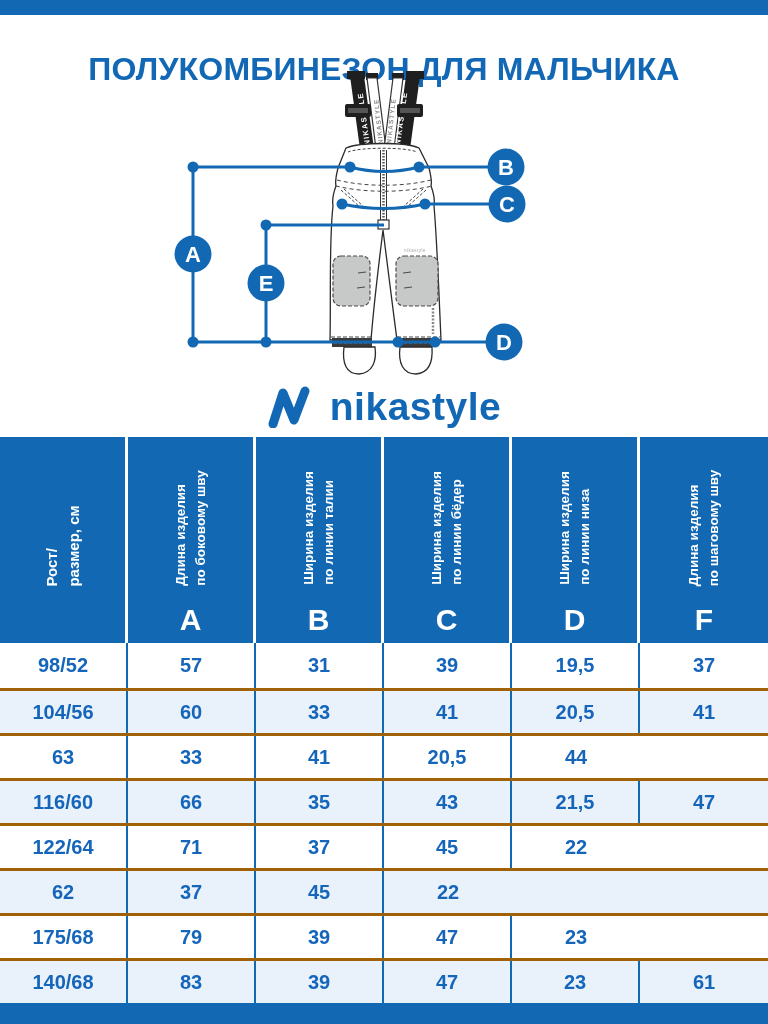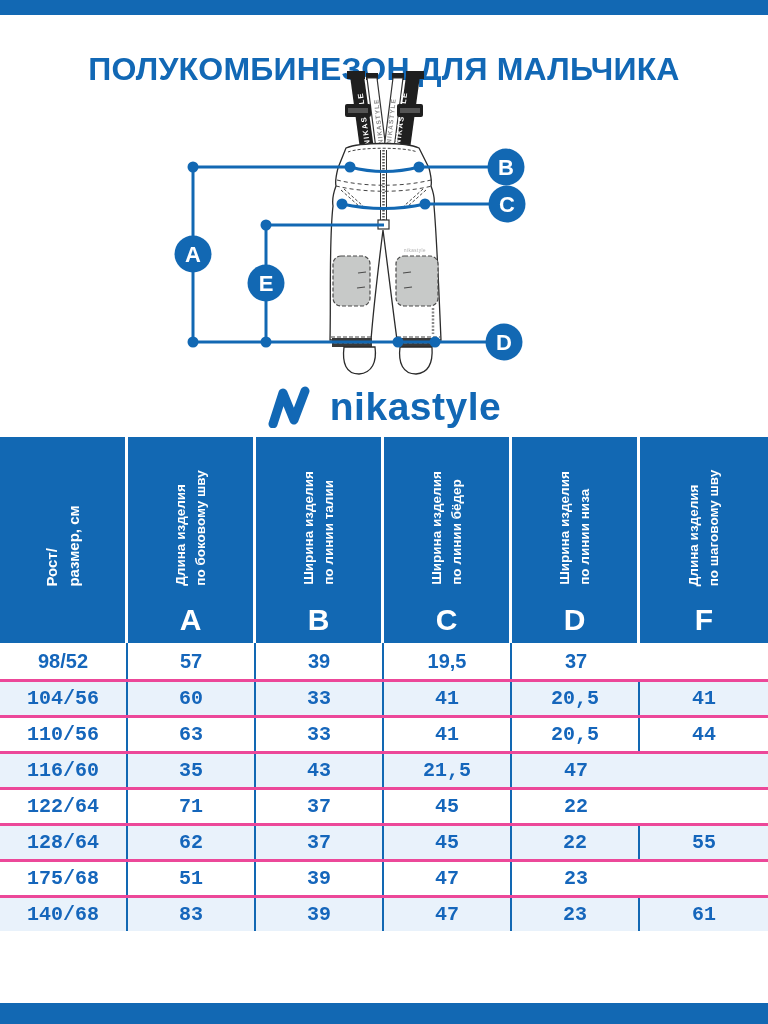--- a/index.html
+++ b/index.html
@@ -30,22 +30,22 @@
     transform:translate(-50%,-50%) rotate(-90deg);
     white-space:pre;font-size:13.5px;font-weight:bold;color:#ffffff;
     line-height:1.45;text-align:left;
   }
   .th.size-head .rot{top:53%;font-size:15px;}
   .th .letter{
     position:absolute;bottom:6px;left:0;right:0;text-align:center;
     font-size:30px;font-weight:bold;color:#ffffff;
   }
   .tbody{display:block;}
-  .trow{display:grid;grid-template-columns:repeat(6,1fr);height:36px;box-sizing:border-box;}
-  .trow + .trow{border-top:3px solid #ec4899;font-family:Liberation Mono, monospace;}
+  .trow{display:grid;grid-template-columns:repeat(6,1fr);height:45px;box-sizing:border-box;}
+  .trow + .trow{border-top:3px solid #a16207;}
   .trow.alt{background:#E9F2FB;}
   .td{
     display:flex;align-items:center;justify-content:center;
     font-size:20px;font-weight:bold;color:#1566BB;
     border-right:2px solid #1268B3;box-sizing:border-box;
   }
   .td:last-child{border-right:none;}
 </style>
 </head>
 <body>
@@ -207,65 +207,64 @@
     <div class="th">
       <span class="rot">Длина изделия
 по шаговому шву</span>
       <span class="letter">F</span>
     </div>
   </div>
   <div class="tbody">
       <div class="trow">
         <div class="td">98/52</div>
         <div class="td">57</div>
+        <div class="td">31</div>
         <div class="td">39</div>
         <div class="td">19,5</div>
         <div class="td">37</div>
       </div>
       <div class="trow alt">
         <div class="td">104/56</div>
         <div class="td">60</div>
         <div class="td">33</div>
         <div class="td">41</div>
         <div class="td">20,5</div>
         <div class="td">41</div>
       </div>
       <div class="trow">
-        <div class="td">110/56</div>
         <div class="td">63</div>
         <div class="td">33</div>
         <div class="td">41</div>
         <div class="td">20,5</div>
         <div class="td">44</div>
       </div>
       <div class="trow alt">
         <div class="td">116/60</div>
+        <div class="td">66</div>
         <div class="td">35</div>
         <div class="td">43</div>
         <div class="td">21,5</div>
         <div class="td">47</div>
       </div>
       <div class="trow">
         <div class="td">122/64</div>
         <div class="td">71</div>
         <div class="td">37</div>
         <div class="td">45</div>
         <div class="td">22</div>
       </div>
       <div class="trow alt">
-        <div class="td">128/64</div>
         <div class="td">62</div>
         <div class="td">37</div>
         <div class="td">45</div>
         <div class="td">22</div>
-        <div class="td">55</div>
       </div>
       <div class="trow">
         <div class="td">175/68</div>
-        <div class="td">51</div>
+        <div class="td">79</div>
         <div class="td">39</div>
         <div class="td">47</div>
         <div class="td">23</div>
       </div>
       <div class="trow alt">
         <div class="td">140/68</div>
         <div class="td">83</div>
         <div class="td">39</div>
         <div class="td">47</div>
         <div class="td">23</div>

